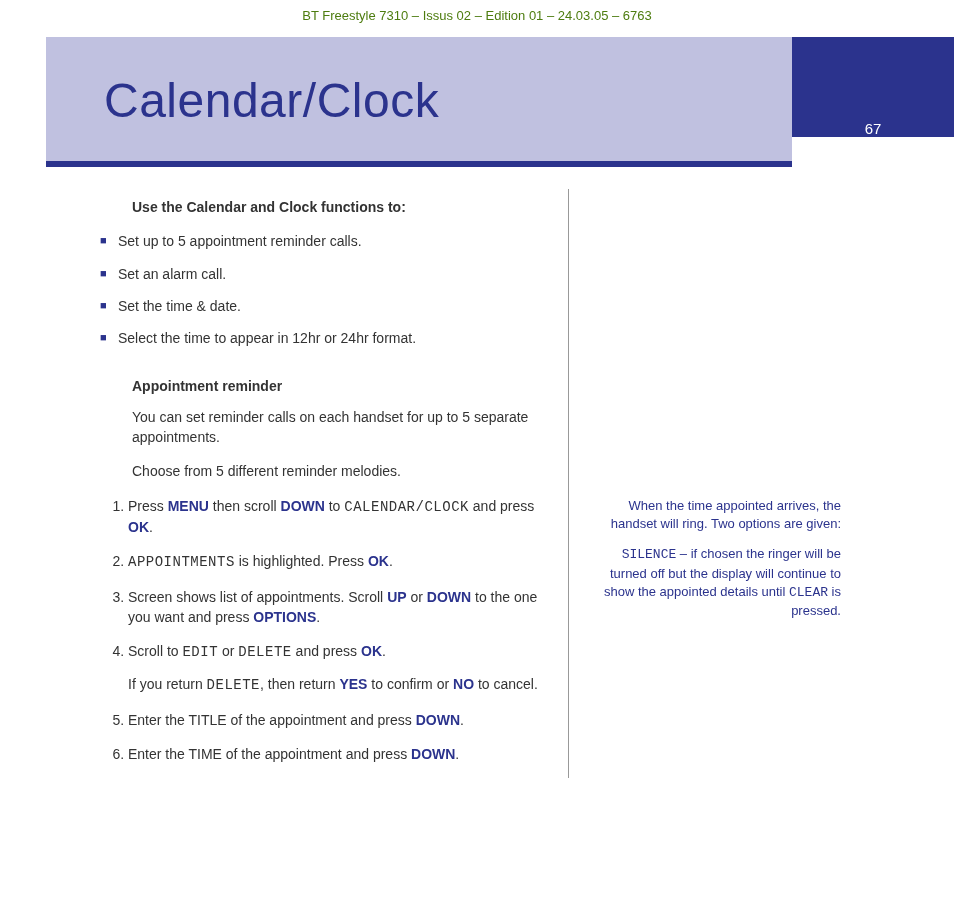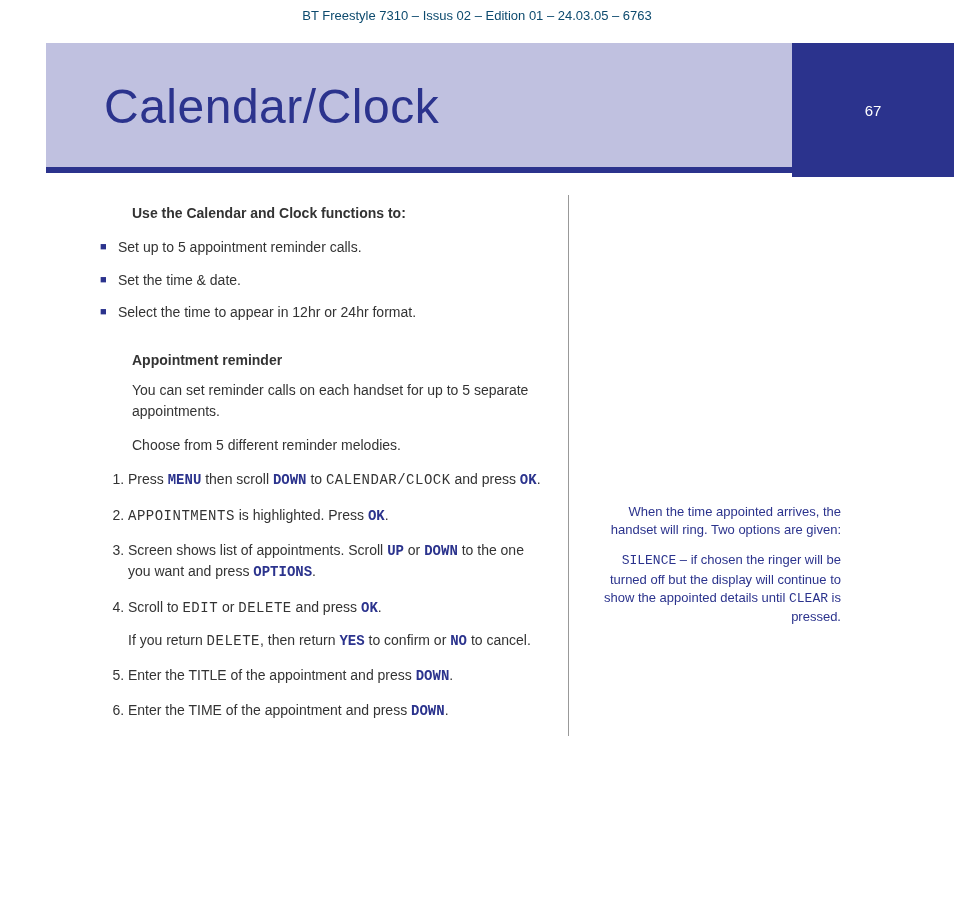--- a/index.html
+++ b/index.html
@@ -7,46 +7,46 @@
     font-family: "Segoe UI", "Lucida Sans", Arial, sans-serif;
     background: #fff;
     color: #333;
     width: 954px;
     height: 906px;
     position: relative;
   }
   .header-line {
     text-align: center;
     font-size: 13px;
-    color: #0c4a6e;
-    padding: 8px 0 20px 0;
+    color: #4d7c0f;
+    padding: 8px 0 14px 0;
   }
   .banner {
     position: relative;
     height: 130px;
     margin-left: 46px;
   }
   .banner-light {
     background: #c0c1e0;
     position: absolute;
     left: 0;
     top: 0;
     width: 746px;
     height: 124px;
   }
   .banner-dark {
     background: #2b338d;
     position: absolute;
     right: 0;
     top: 0;
     width: 162px;
-    height: 134px;
+    height: 100px;
     color: #fff;
     display: flex;
-    align-items: center;
+    align-items: flex-end;
     justify-content: center;
     font-size: 15px;
   }
   .banner-title {
     position: absolute;
     left: 58px;
     top: 36px;
     font-size: 48px;
     font-weight: 300;
     color: #2b338d;
@@ -127,21 +127,21 @@
     margin-bottom: 14px;
     padding-left: 0;
     margin-left: 0;
   }
   ol.steps li::marker {
     color: #333;
   }
   .step-sub {
     margin-top: 12px;
   }
-  .kw { font-weight: 700; color: #2b338d; font-family: Liberation Mono, monospace; }
+  .kw { font-weight: 700; color: #2b338d; }
   .lcd { font-family: "Courier New", monospace; letter-spacing: 0.5px; }
   .side-p { margin-bottom: 12px; color: #2b338d; }
   .side-lcd { font-family: "Courier New", monospace; }
 </style>
 </head>
 <body>
 
 <div class="header-line">BT Freestyle 7310 – Issus 02 – Edition 01 – 24.03.05 – 6763</div>
 
 <div class="banner">
@@ -153,20 +153,21 @@
   <div class="banner-title">Calendar/Clock</div>
 </div>
 
 <div class="content">
   <div class="main-col">
 
     <div class="section-head">Use the Calendar and Clock functions to:</div>
 
     <ul class="bullets">
       <li>Set up to 5 appointment reminder calls.</li>
+      <li>Set an alarm call.</li>
       <li>Set the time &amp; date.</li>
       <li>Select the time to appear in 12hr or 24hr format.</li>
     </ul>
 
     <div class="sub-head">Appointment reminder</div>
     <div class="para">You can set reminder calls on each handset for up to 5 separate appointments.</div>
     <div class="para">Choose from 5 different reminder melodies.</div>
 
     <ol class="steps">
       <li>

